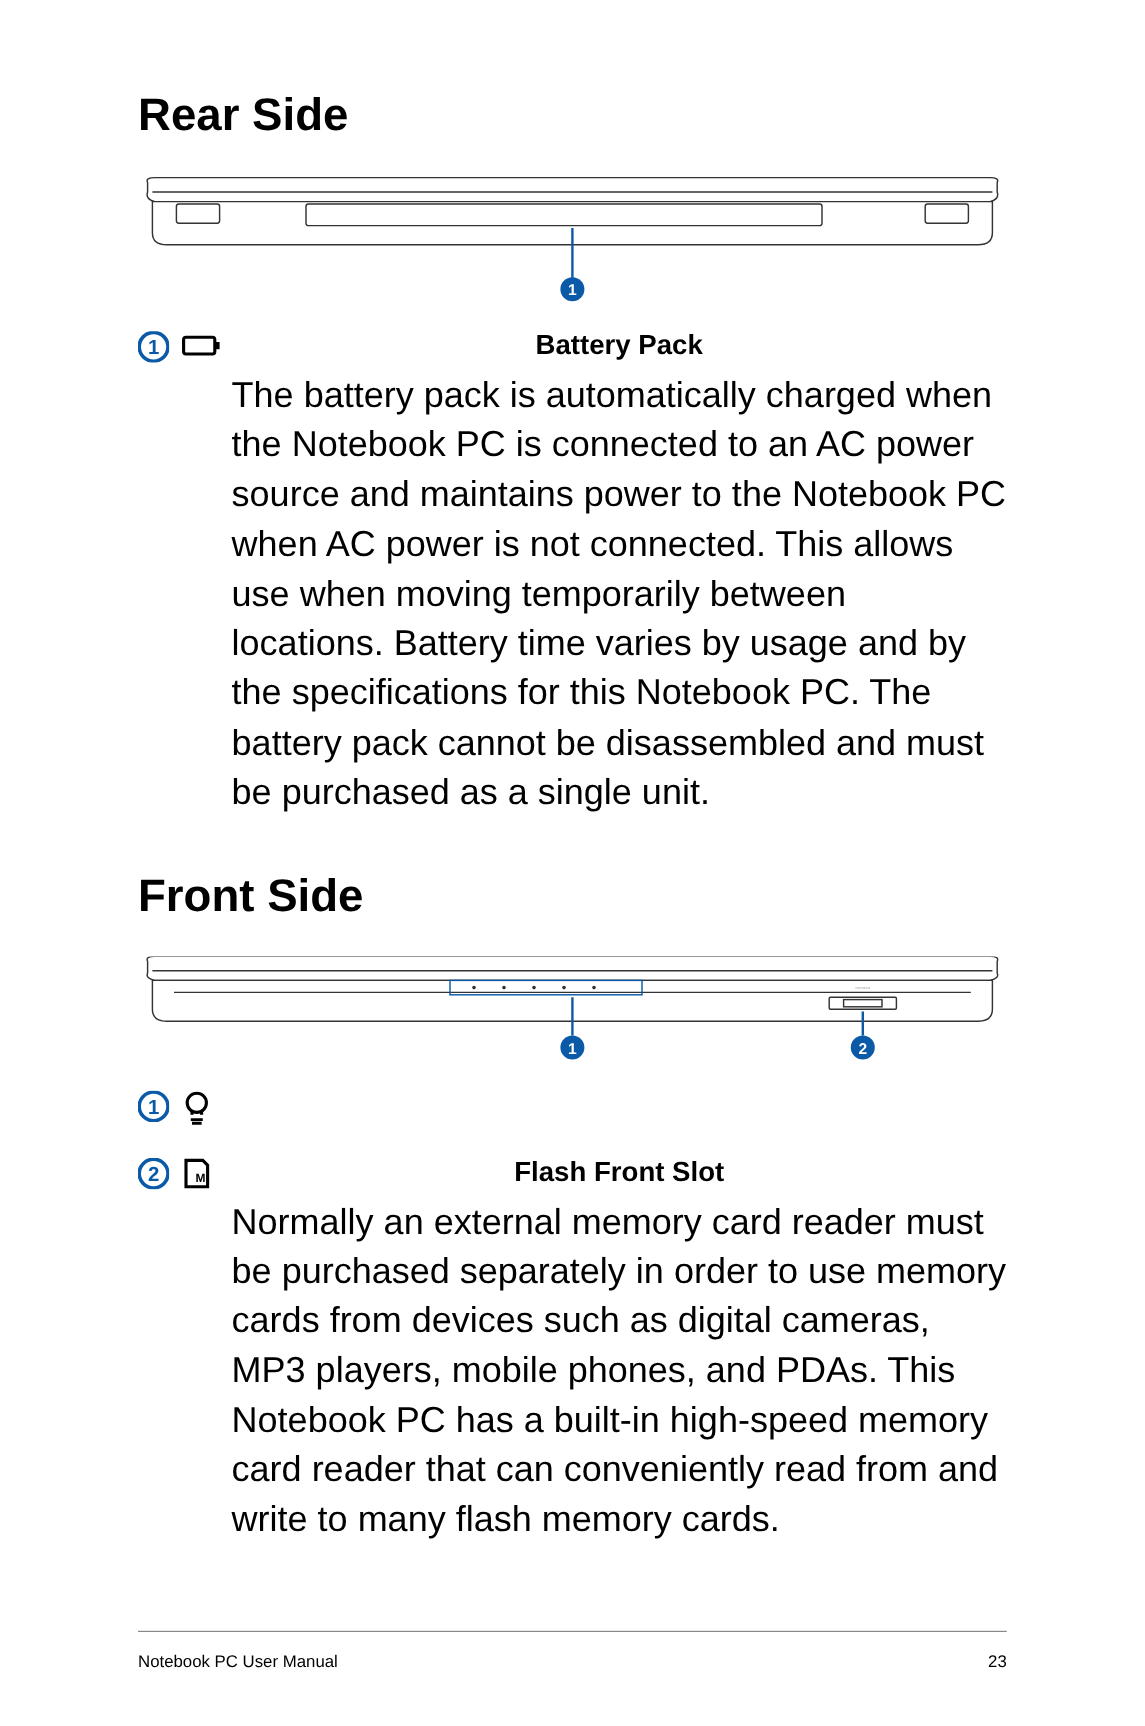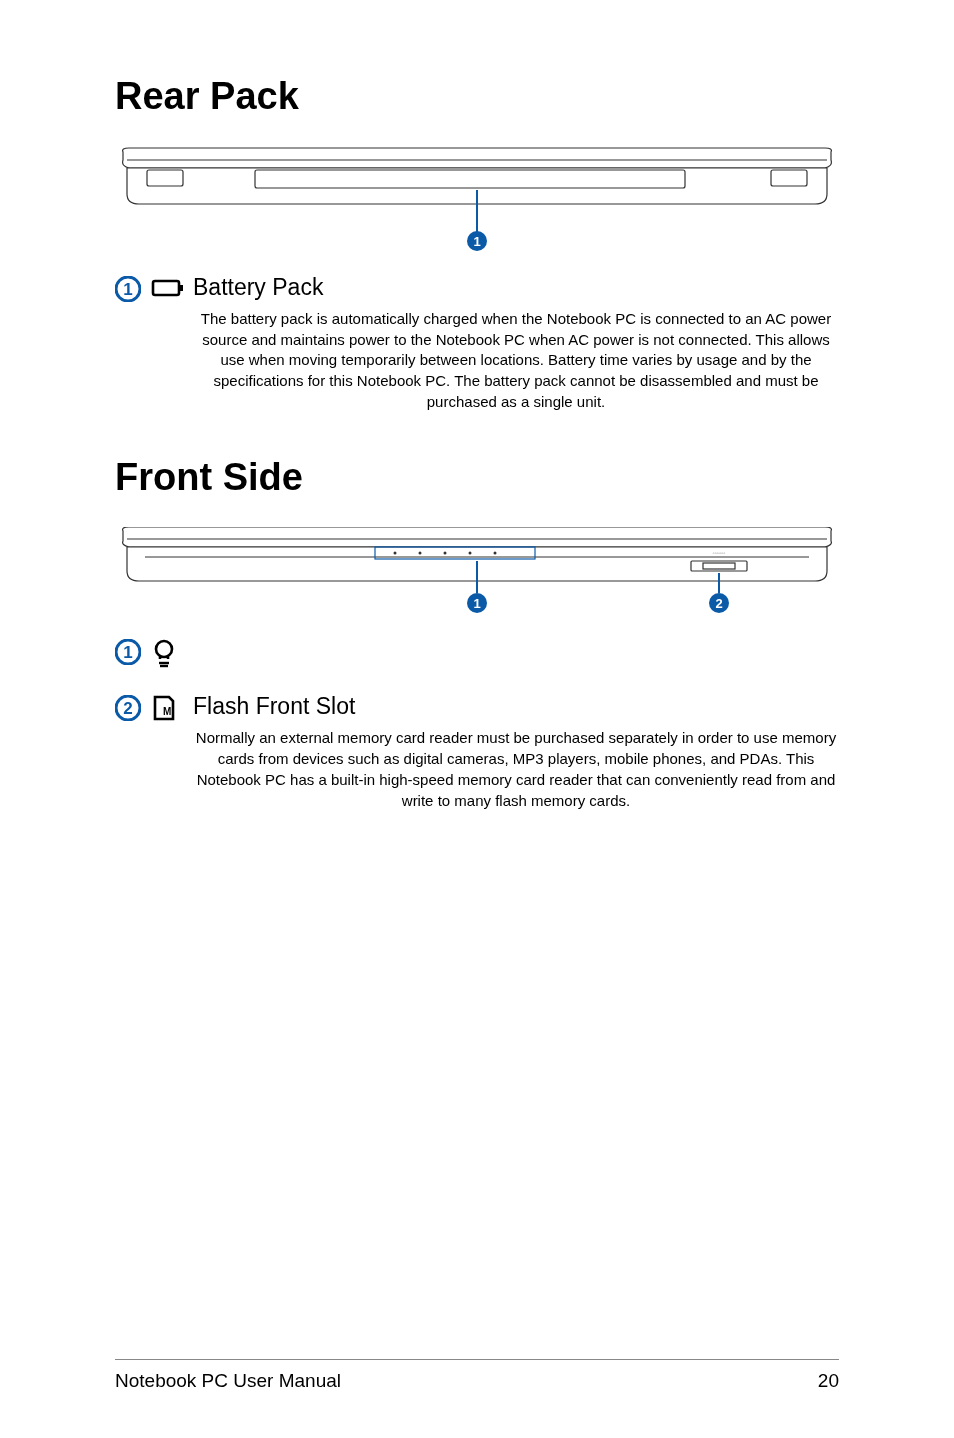--- a/index.html
+++ b/index.html
@@ -39,52 +39,52 @@
     flex: 0 0 42px;
     display: flex;
     justify-content: flex-start;
     padding-top: 2px;
   }
   .text-col {
     flex: 1;
   }
   .item-title {
     font-size: 23px;
-    font-weight: 400;
+    font-weight: 700;
     margin-bottom: 8px;
     font-family: "Myriad Pro", "Segoe UI", Arial, sans-serif;
+    text-align: center;
   }
   .item-body {
-    font-size: 15px;
+    font-size: 30px;
     line-height: 1.38;
     font-family: "Myriad Pro", "Segoe UI", Arial, sans-serif;
-    text-align: center;
   }
   .section2 { margin-top: 44px; }
   .footer-line {
     position: absolute;
     left: 115px; right: 115px;
     bottom: 78px;
     border-top: 1px solid #888;
   }
   .footer {
     position: absolute;
     left: 115px; right: 115px;
     bottom: 46px;
     display: flex;
     justify-content: space-between;
-    font-size: 19px;
+    font-size: 14px;
     font-family: "Myriad Pro", "Segoe UI", Arial, sans-serif;
   }
   svg { display: block; }
 </style>
 </head>
 <body>
 
-<h2 class="section-title">Rear Pack</h2>
+<h2 class="section-title">Rear Side</h2>
 
 <div class="diagram">
 <svg viewBox="0 0 724 110" width="724" height="110">
 
   <g fill="none" stroke="#333" stroke-width="1.2">
 
     <path d="M8 6 Q6 2 14 2 H710 Q718 2 716 6 L716 14 Q718 20 710 22 H14 Q6 20 8 14 Z" fill="#fff"></path>
     <line x1="12" y1="14" x2="712" y2="14"></line>
 
     <path d="M12 22 H712 L712 48 Q712 58 700 58 H24 Q12 58 12 48 Z" fill="#fff"></path>
@@ -190,14 +190,14 @@
   </div>
   <div class="text-col">
     <div class="item-title">Flash Front Slot</div>
     <div class="item-body">Normally an external memory card reader must be purchased separately in order to use memory cards from devices such as digital cameras, MP3 players, mobile phones, and PDAs. This Notebook PC has a built-in high-speed memory card reader that can conveniently read from and write to many flash memory cards.</div>
   </div>
 </div>
 
 <div class="footer-line"></div>
 <div class="footer">
   <span>Notebook PC User Manual</span>
-  <span>20</span>
+  <span>23</span>
 </div>
 
 </body></html>

